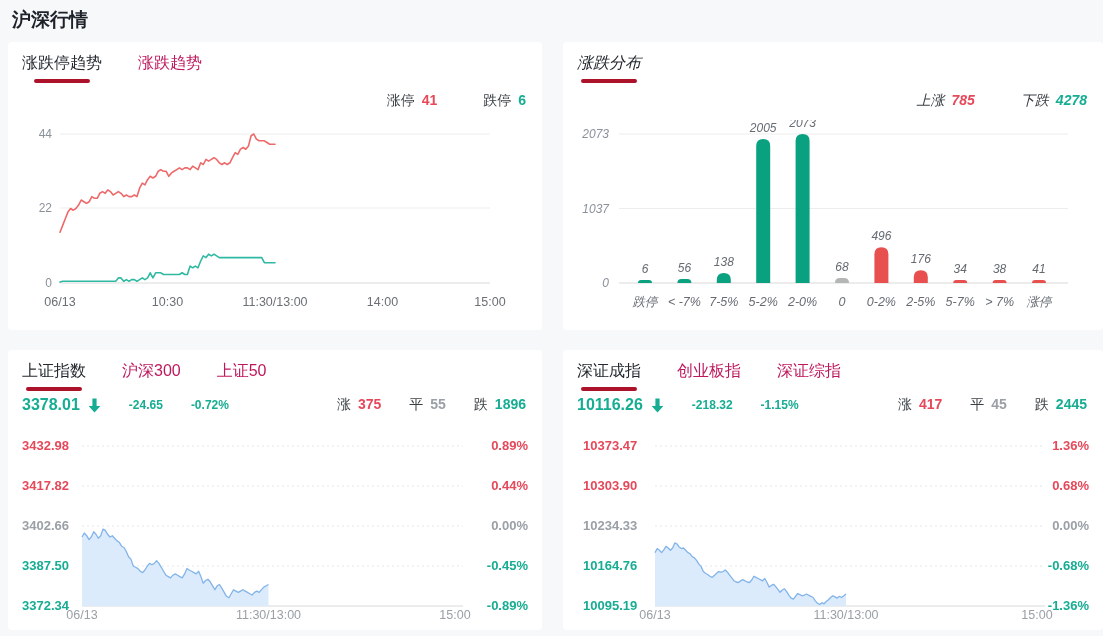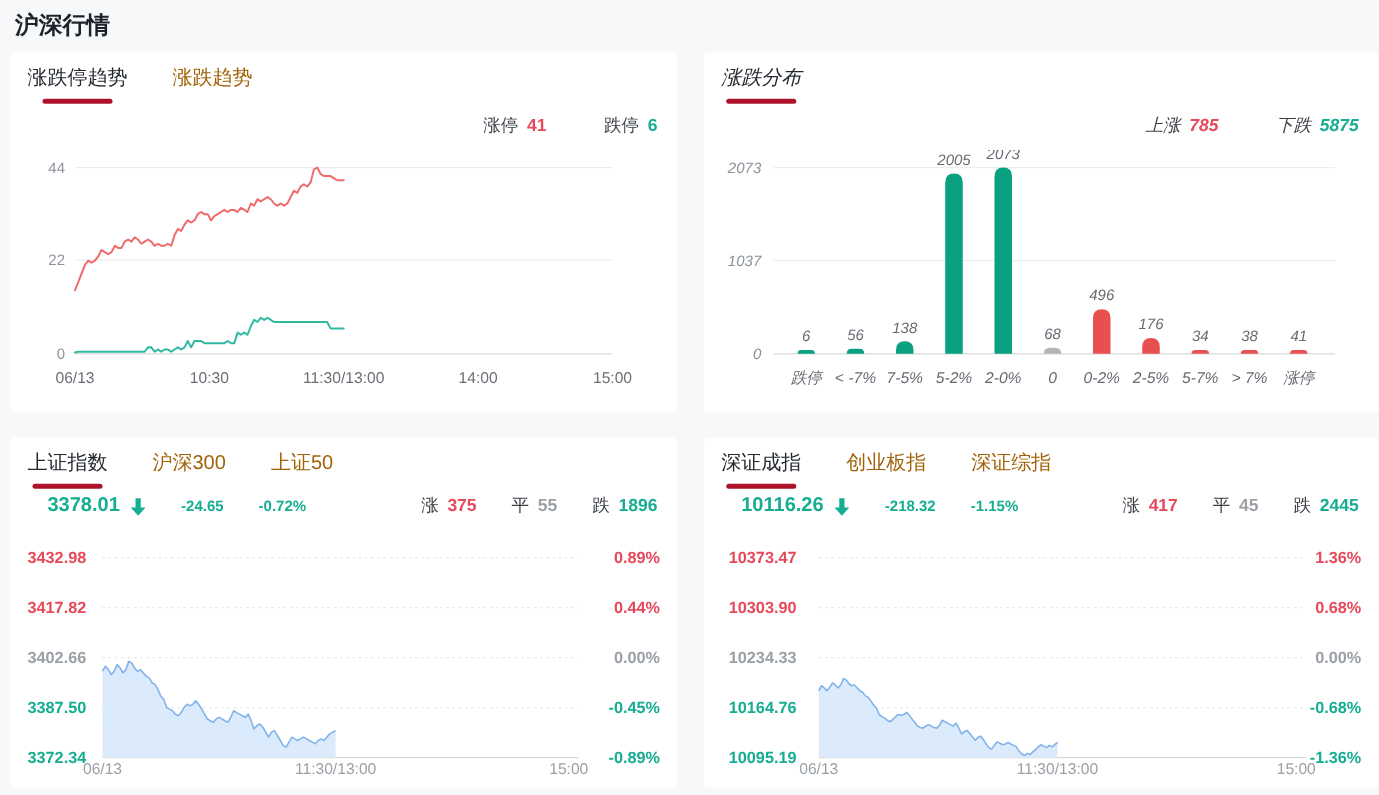--- a/index.html
+++ b/index.html
@@ -5,27 +5,27 @@
   html,body{margin:0;padding:0;background:#f6f8fa;}
   .page{position:relative;width:1103px;height:636px;overflow:hidden;background:#f6f8fa;
         font-family:"Liberation Sans","DejaVu Sans",sans-serif;-webkit-font-smoothing:antialiased;}
   .page-title{position:absolute;left:12px;top:7px;font-size:19px;font-weight:700;color:#1d2129;}
   .card{position:absolute;background:#ffffff;border-radius:4px;}
   #card-limit{left:8px;top:42px;width:534px;height:288px;}
   #card-dist{left:563px;top:42px;width:540px;height:288px;font-style:italic;}
   #card-sse{left:8px;top:350px;width:534px;height:280px;}
   #card-szse{left:563px;top:350px;width:540px;height:280px;}
   .tabs{position:absolute;left:14px;top:10px;display:flex;gap:36px;}
-  .tab{font-size:16px;color:#a16207;text-align:center;cursor:pointer;line-height:22px;}
+  .tab{font-size:16px;color:#be185d;text-align:center;cursor:pointer;line-height:22px;}
   .tab.active{color:#24292f;}
   .tab .bar{height:4px;width:56px;background:#ad122b;border-radius:2px;margin:5px auto 0;}
   .stats{position:absolute;top:50px;right:16px;display:flex;gap:46px;font-size:14px;color:#3a3f45;align-items:center;}
   .stats .v{font-weight:700;margin-left:7px;}
   .red{color:#e5495a;}
-  .teal{color:#16ad93;margin-left:16px;}
+  .teal{color:#16ad93;}
   .gray{color:#9aa0a6;}
   .quote{position:absolute;top:46px;left:14px;right:16px;display:flex;align-items:center;}
   .price{font-size:16px;font-weight:700;}
   .arrow{margin-left:8px;display:inline-flex;}
   .chg{margin-left:28px;font-weight:700;font-size:12px;}
   .qstats{margin-left:auto;display:flex;gap:28px;font-size:14px;color:#3a3f45;}
   .qstats .v{font-weight:700;margin-left:7px;}
   svg.chart{position:absolute;left:0;display:block;}
   #c0,#c1{top:78px;}
   #c2,#c3{top:88px;}
@@ -77,21 +77,21 @@
       <div class="tab active">
         <span>涨跌分布</span>
         <div class="bar"></div>
       </div>
     </div>
     <div class="stats">
       <span>
         <span>上涨</span><span class="v red">785</span>
       </span>
       <span>
-        <span>下跌</span><span class="v teal">5875</span>
+        <span>下跌</span><span class="v teal">4278</span>
       </span>
     </div>
     <svg class="chart" id="c1" width="540" height="202">
         <line x1="56" y1="14" x2="505" y2="14" stroke="#ededed" stroke-width="1"></line>
         <text x="46" y="18" fill="#8b919a" font-size="12" text-anchor="end">2073</text>
         <line x1="56" y1="88.5" x2="505" y2="88.5" stroke="#ededed" stroke-width="1"></line>
         <text x="46" y="92.5" fill="#8b919a" font-size="12" text-anchor="end">1037</text>
         <line x1="56" y1="163" x2="505" y2="163" stroke="#d9d9d9" stroke-width="1"></line>
         <text x="46" y="167" fill="#8b919a" font-size="12" text-anchor="end">0</text>
         <path d="M75 163 L75 163 Q75 160 78 160 L86 160 Q89 160 89 163 L89 163 Z" fill="#0aa181"></path>

